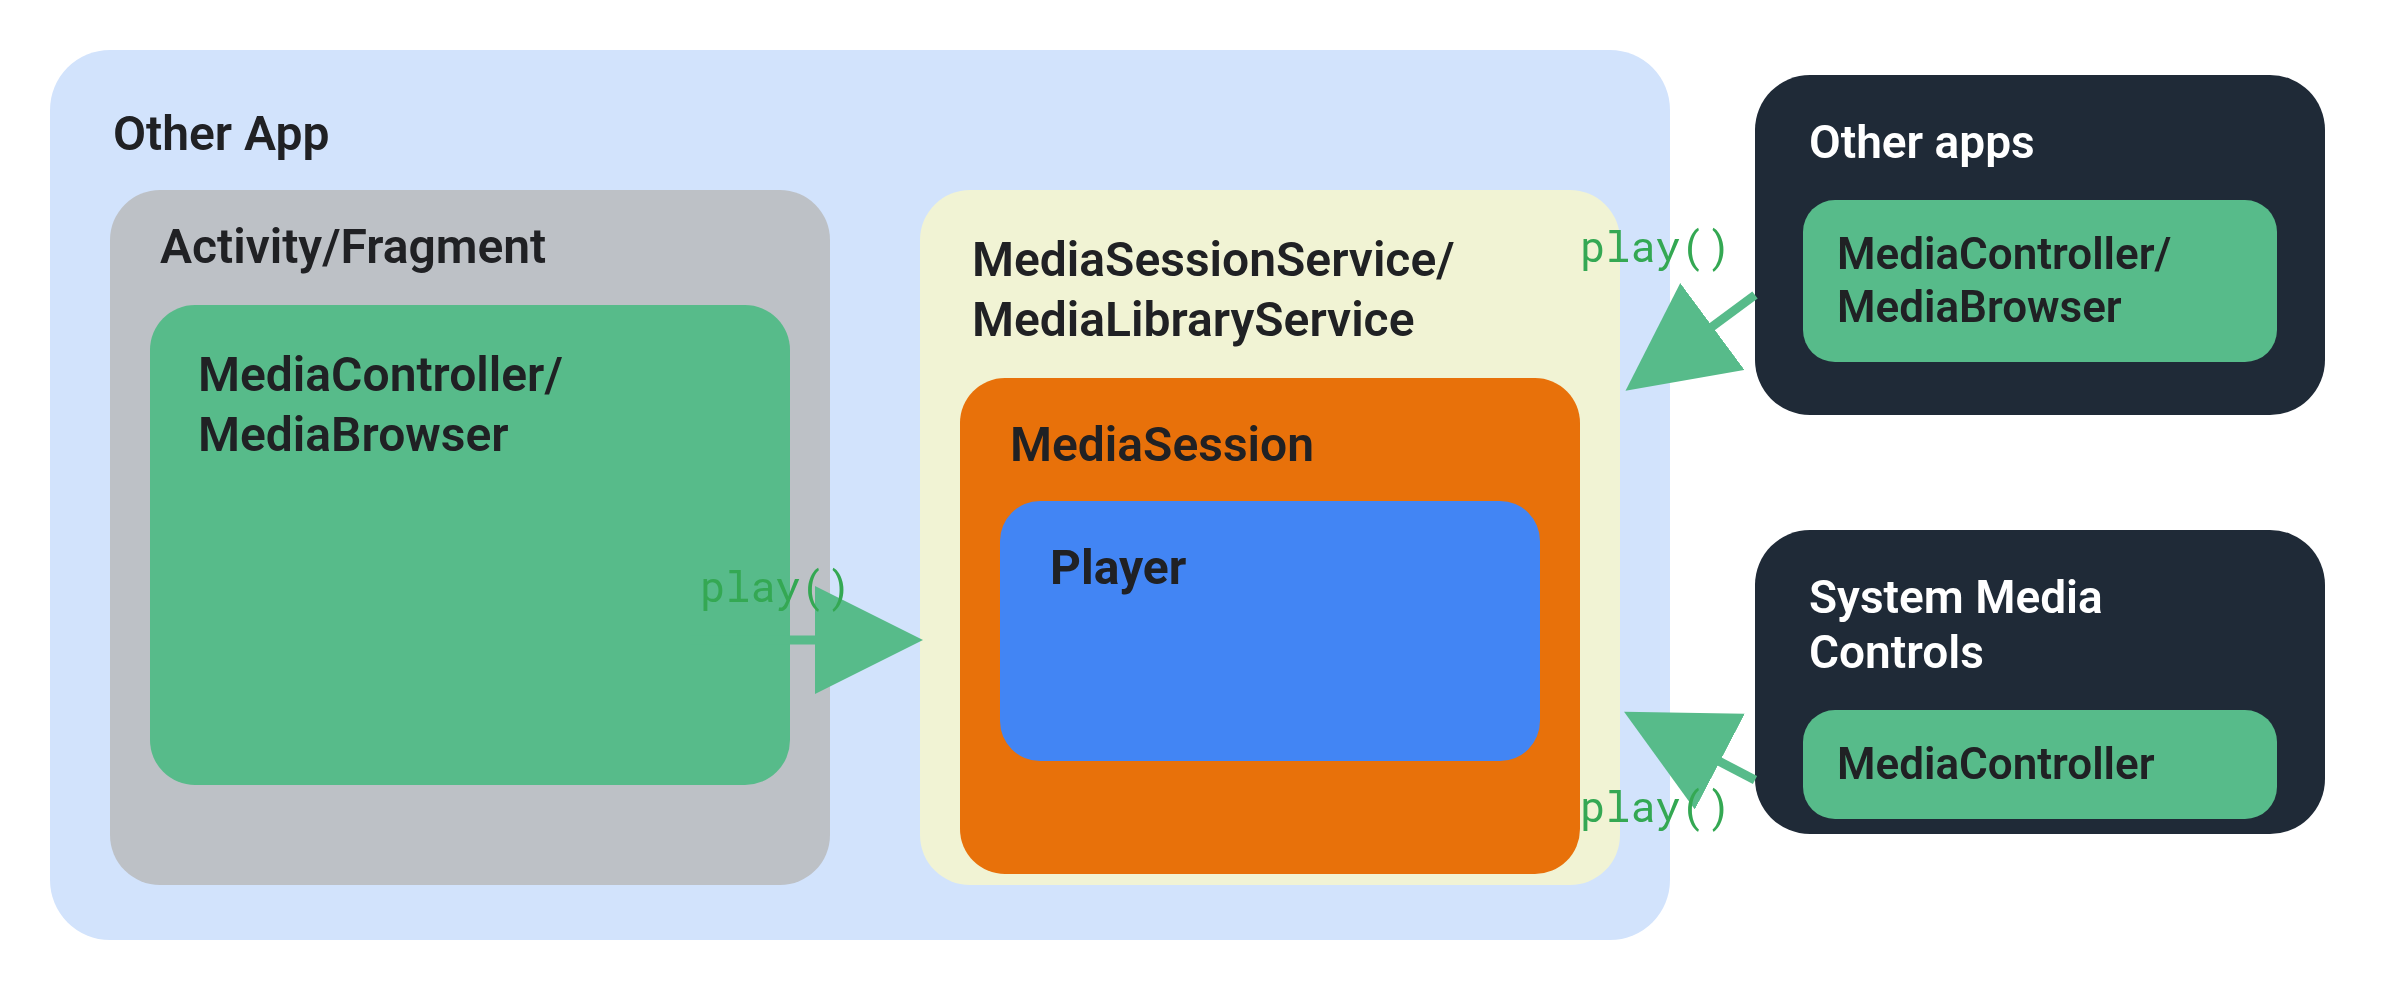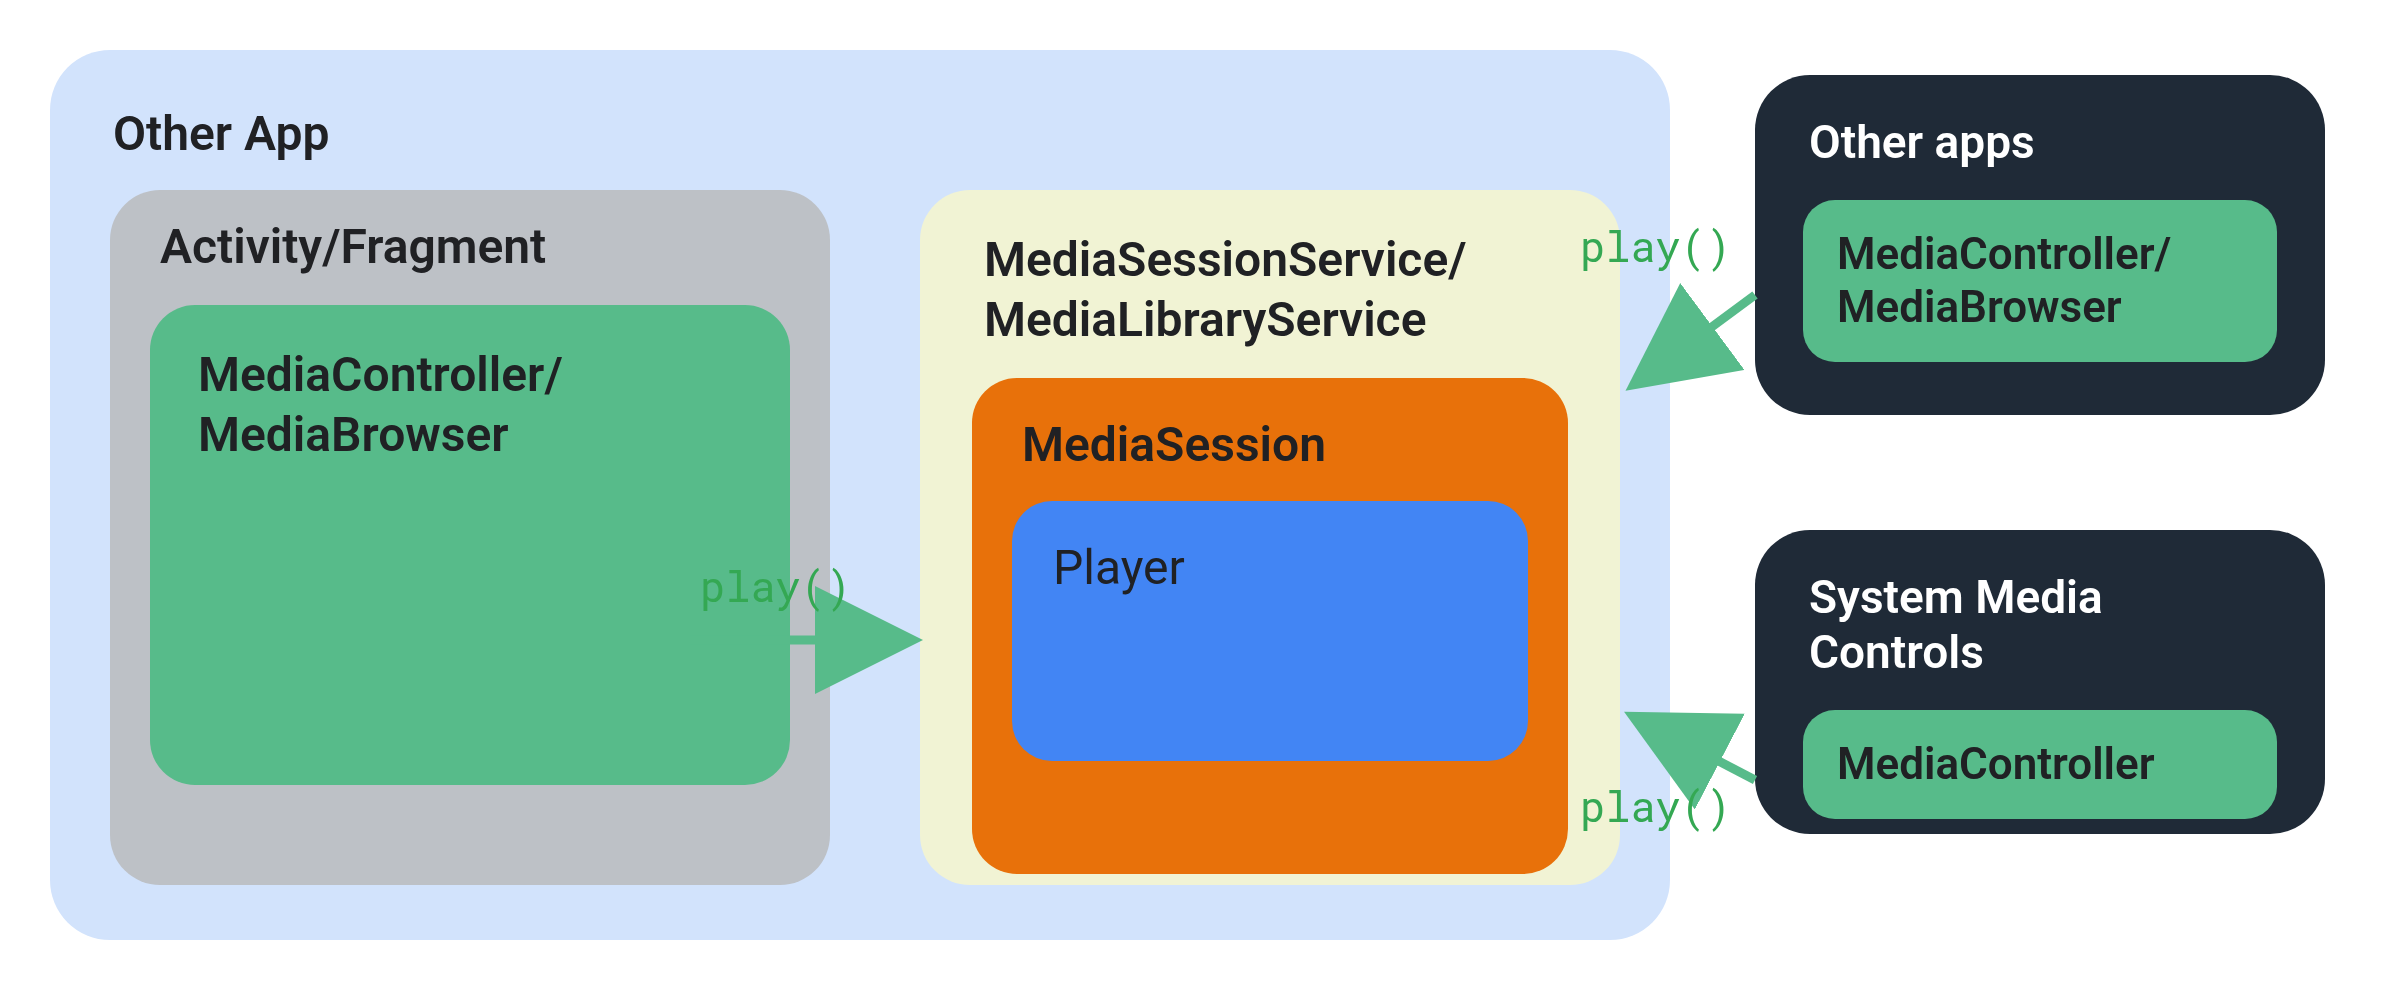--- a/index.html
+++ b/index.html
@@ -69,21 +69,21 @@
 
   
   .service {
     position: absolute;
     left: 920px;
     top: 190px;
     width: 700px;
     height: 695px;
     background: #f1f3d4;
     border-radius: 50px;
-    padding: 40px 52px;
+    padding: 40px 40px;
   }
   .service-title {
     font-size: 48px;
     font-weight: 600;
     line-height: 1.25;
     margin: 0 0 28px 12px;
   }
 
   
   .media-session {
@@ -100,22 +100,22 @@
 
   
   .player {
     background: #4285f4;
     border-radius: 40px;
     padding: 38px 40px;
     height: 260px;
   }
   .player-title {
     font-size: 48px;
-    font-weight: 400;
-    margin: 0 0 0 1px;
+    font-weight: 700;
+    margin: 0 0 0 10px;
   }
 
   
   .navy {
     position: absolute;
     left: 1755px;
     width: 570px;
     background: #1f2a37;
     border-radius: 55px;
     padding: 40px 48px 48px 48px;

